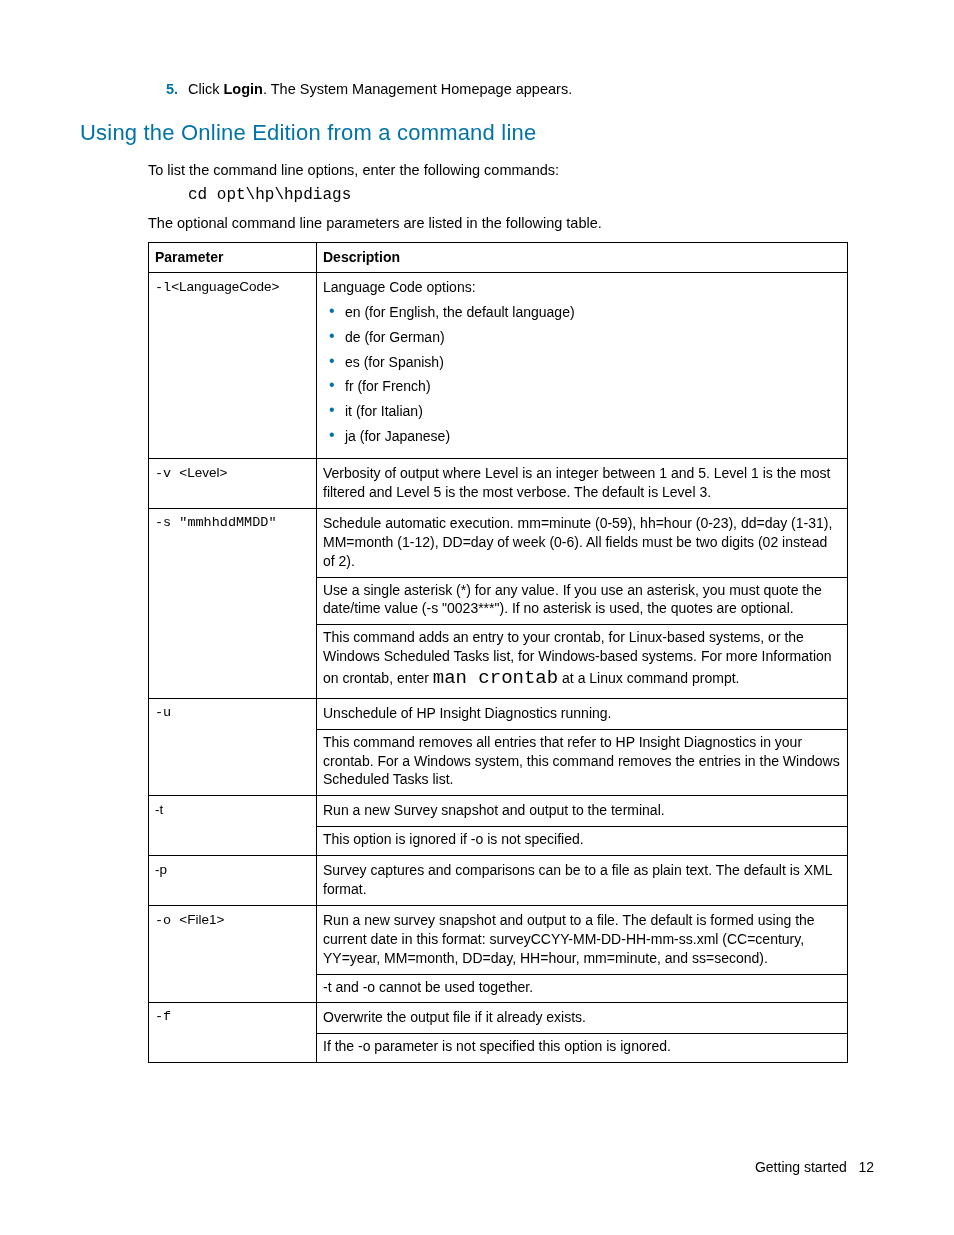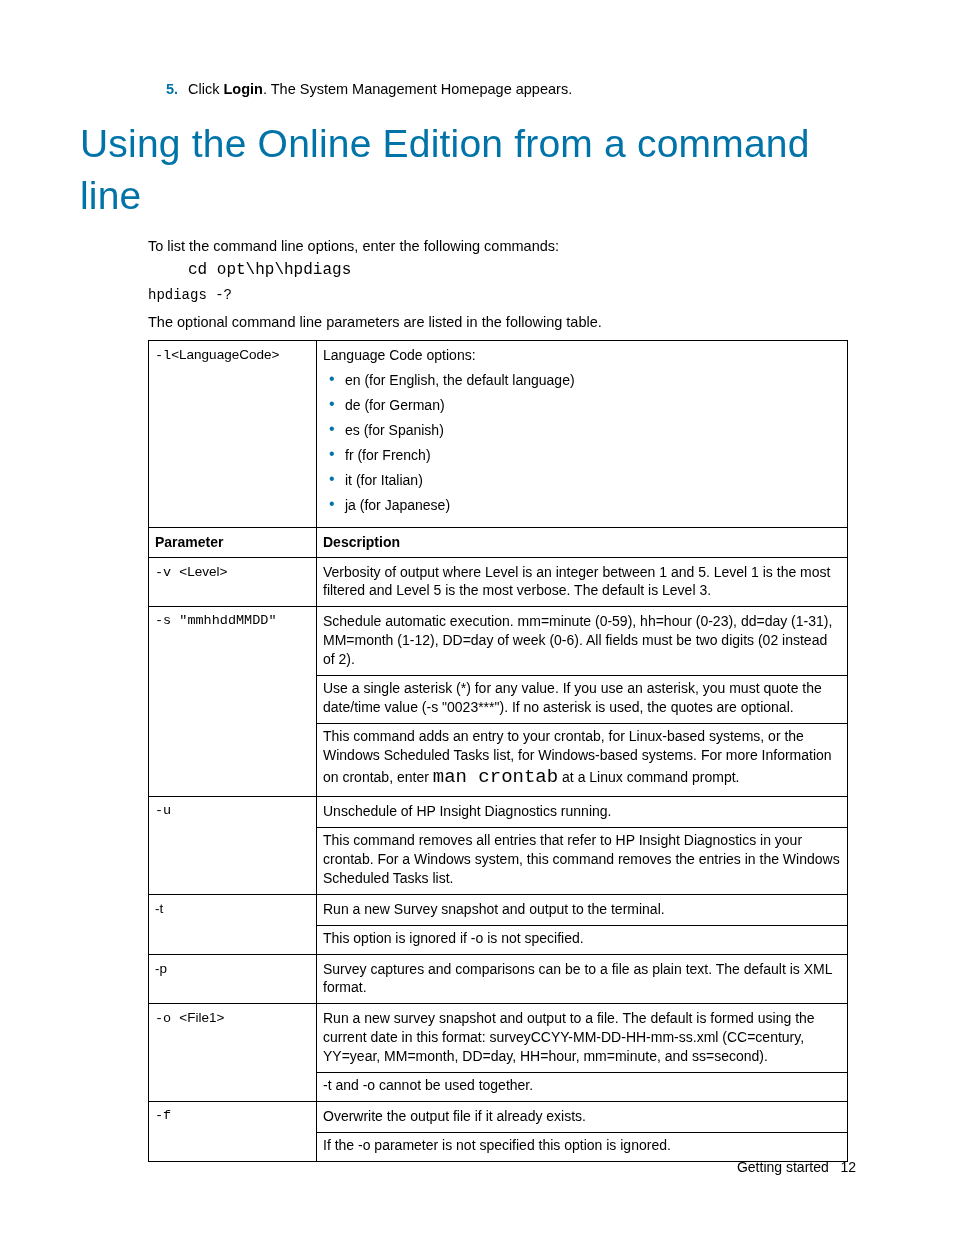--- a/index.html
+++ b/index.html
@@ -26,21 +26,21 @@
   .step-num {
     color: #0073a8;
     font-weight: bold;
     width: 28px;
     flex-shrink: 0;
     text-align: right;
     padding-right: 10px;
   }
   h1 {
     font-weight: 300;
-    font-size: 39px;
+    font-size: 22px;
     color: #0073a8;
     margin: 8px 0 14px 0;
     letter-spacing: 0.2px;
   }
   .intro {
     margin-left: 68px;
   }
   .code-indent {
     font-family: "Courier New", monospace;
     font-size: 16px;
@@ -104,66 +104,65 @@
     font-size: 16px;
     line-height: 1;
   }
   .mono-inline {
     font-family: "Courier New", monospace;
     font-size: 19px;
   }
   .footer {
     position: absolute;
     bottom: 58px;
-    right: 98px;
+    right: 80px;
     font-size: 14px;
   }
 </style>
 </head>
 <body>
 
 <div class="page">
 
   <div class="step">
     <div class="step-num">5.</div>
     <div>
       <span>Click </span><b>Login</b><span>. The System Management Homepage appears.</span>
     </div>
   </div>
 
   <h1>Using the Online Edition from a command line</h1>
 
   <div class="intro">To list the command line options, enter the following commands:</div>
   <div class="code-indent">cd opt\hp\hpdiags</div>
-  <div class="code">hpdiags -?</div>
   <div class="body-text">The optional command line parameters are listed in the following table.</div>
 
   <table>
     <tbody>
         <tr>
+      <th>Parameter</th>
+      <th>Description</th>
+    </tr>
+
+    <tr>
       <td class="param"><span>-l</span><span class="nonmono">&lt;LanguageCode&gt;</span></td>
       <td>
         <span>Language Code options:</span>
         <ul class="opts">
           <li>en (for English, the default language)</li>
           <li>de (for German)</li>
           <li>es (for Spanish)</li>
           <li>fr (for French)</li>
           <li>it (for Italian)</li>
           <li>ja (for Japanese)</li>
         </ul>
       </td>
     </tr>
 
     <tr>
-      <th>Parameter</th>
-      <th>Description</th>
-    </tr>
-
-    <tr>
       <td class="param"><span>-v </span><span class="nonmono">&lt;Level&gt;</span></td>
       <td>Verbosity of output where Level is an integer between 1 and 5. Level 1 is the most filtered and Level 5 is the most verbose. The default is Level 3.</td>
     </tr>
 
     <tr>
       <td class="param">-s "mmhhddMMDD"</td>
       <td>
         <div>Schedule automatic execution. mm=minute (0-59), hh=hour (0-23), dd=day (1-31), MM=month (1-12), DD=day of week (0-6). All fields must be two digits (02 instead of 2).</div>
         <div class="inner-sep">Use a single asterisk (*) for any value. If you use an asterisk, you must quote the date/time value (-s "0023***"). If no asterisk is used, the quotes are optional.</div>
         <div class="inner-sep">

